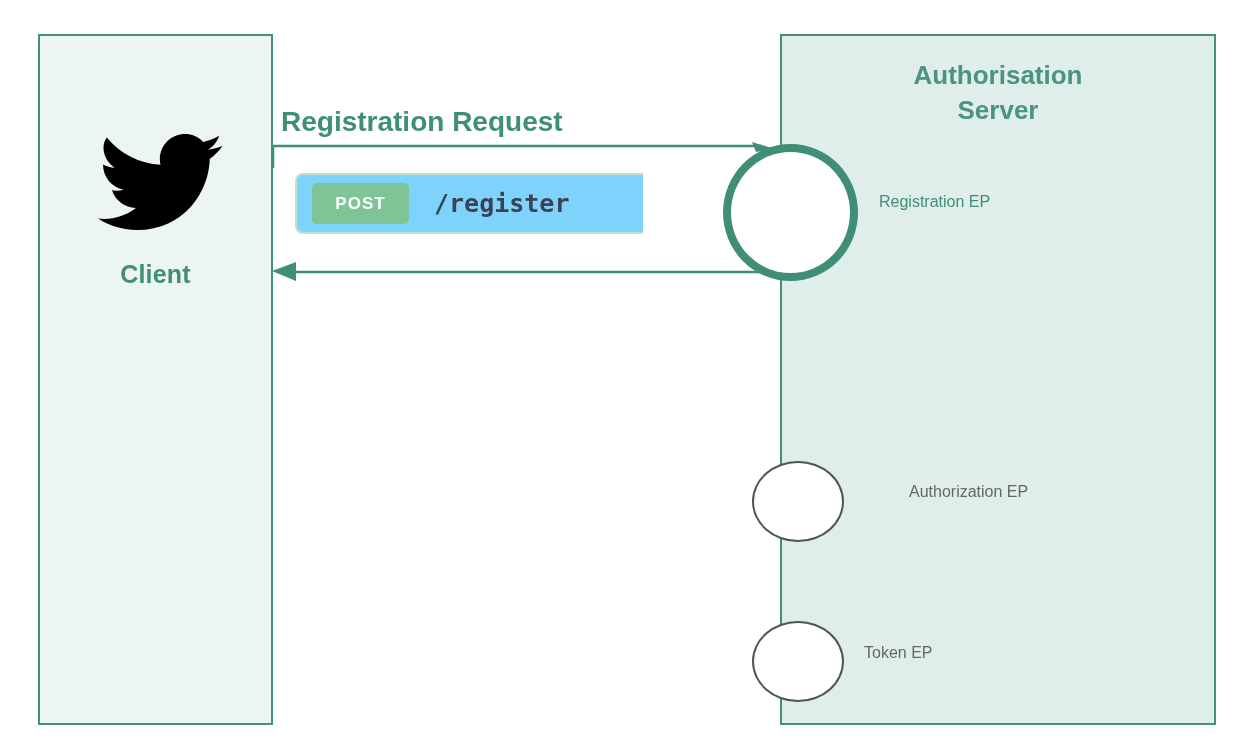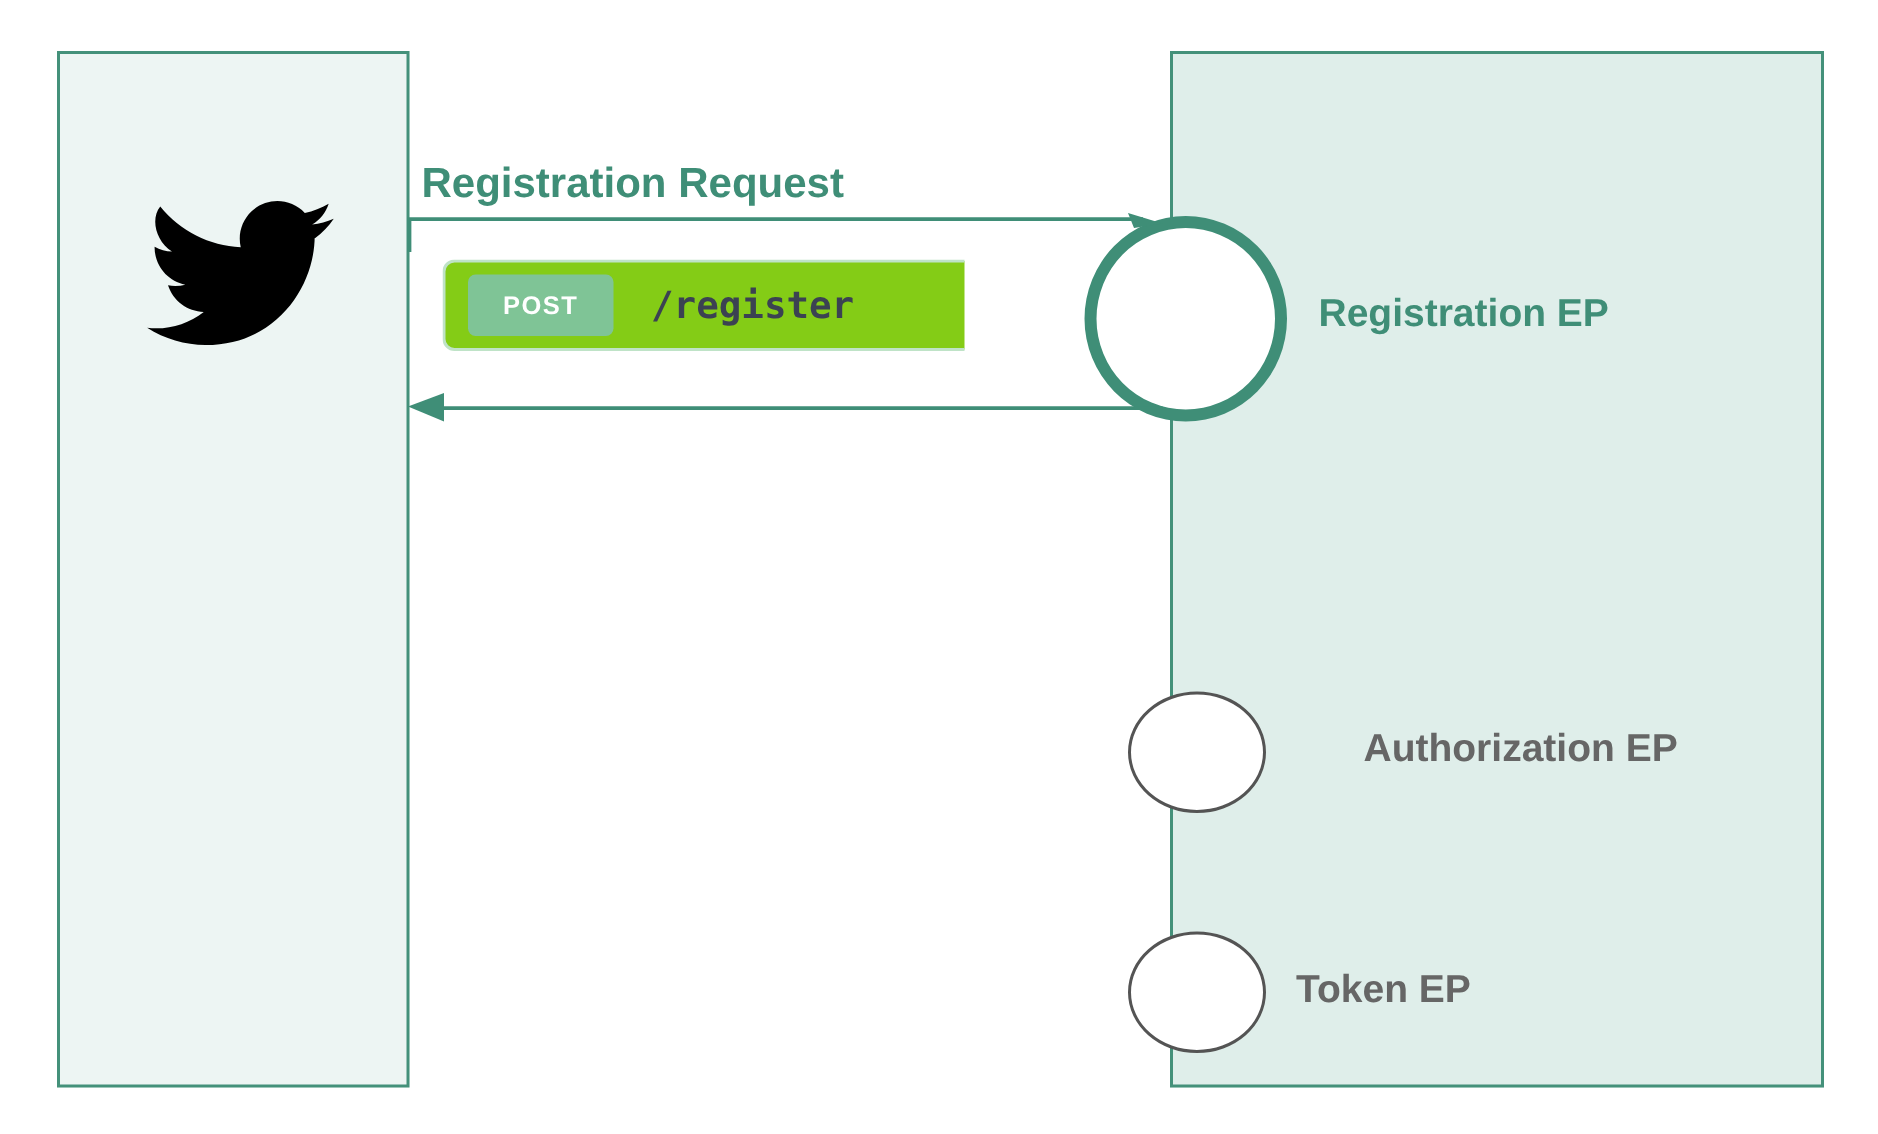--- a/index.html
+++ b/index.html
@@ -64,22 +64,22 @@
     top: 58px;
     width: 436px;
     text-align: center;
     color: #4a9480;
     font-size: 26px;
     font-weight: bold;
     line-height: 35px;
   }
   .ep-label {
     position: absolute;
-    font-size: 26px;
-    font-weight: bold;
+    font-size: 16px;
+    font-weight: normal;
     white-space: nowrap;
   }
   .ep-label.active {
     color: #3f8e77;
   }
   .ep-label.inactive {
     color: #666666;
   }
   #label-registration-ep { left: 879px; top: 193px; }
   #label-authorization-ep { left: 909px; top: 483px; }
@@ -142,21 +142,21 @@
     height: 61px;
     overflow: hidden;
   }
   #request-panel {
     position: absolute;
     left: 0;
     top: 0;
     width: 420px;
     height: 61px;
     box-sizing: border-box;
-    background: #84cc16;
+    background: #7dd3fc;
     border: 2px solid #bfe3c7;
     border-radius: 8px;
     display: flex;
     align-items: center;
   }
   #method-badge {
     margin-left: 15px;
     width: 97px;
     height: 41px;
     background: #7fc496;
@@ -183,23 +183,28 @@
 <div id="canvas">
 
   <div class="box" id="client-box"></div>
 
   <div id="twitter-logo">
     <svg viewBox="0 0 248 202" width="136" height="118" aria-hidden="true">
       <path fill="#000000" d="M221.95 30.04c.14 2.01.14 4.02.14 6.04 0 61.51-46.83 132.4-132.4 132.4v-.04c-25.28.04-50.03-7.2-71.3-20.86 3.68.44 7.37.66 11.07.67 20.95.02 41.3-7.01 57.78-19.94-19.91-.38-37.37-13.37-43.47-32.33 6.98 1.35 14.17 1.07 21.01-.8-21.71-4.38-37.33-23.46-37.33-45.61v-.59c6.47 3.6 13.71 5.6 21.12 5.82C28.6 41.85 22.34 14.88 34.34 0 58.45 29.66 94.01 47.69 132.18 49.6c-3.68-15.88 1.35-32.52 13.22-43.69 18.41-17.32 47.36-16.43 64.67 1.98 10.24-2.02 20.05-5.78 29.03-11.11-3.41 10.58-10.55 19.57-20.09 25.29 9.06-1.07 17.91-3.49 26.25-7.19-6.13 9.2-13.86 17.22-22.79 23.69-1.5.48-3.01.99-4.52 1.47z"></path>
     </svg>
   </div>
 
+  <div id="client-label">Client</div>
 
   <div class="box" id="server-box"></div>
 
+  <div id="server-title">
+    <div>Authorisation</div>
+    <div>Server</div>
+  </div>
 
   <div class="ep-circle" id="circle-registration"></div>
   <div class="ep-circle" id="circle-authorization"></div>
   <div class="ep-circle" id="circle-token"></div>
 
   <div class="ep-label active" id="label-registration-ep">Registration EP</div>
   <div class="ep-label inactive" id="label-authorization-ep">Authorization EP</div>
   <div class="ep-label inactive" id="label-token-ep">Token EP</div>
 
   <svg id="arrow-layer" viewBox="0 0 1252 756">

